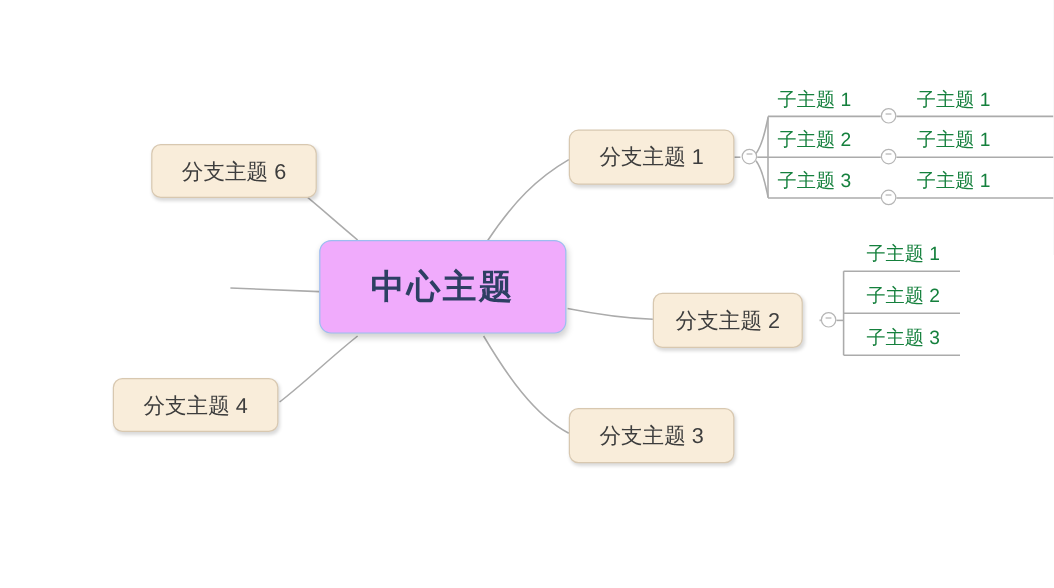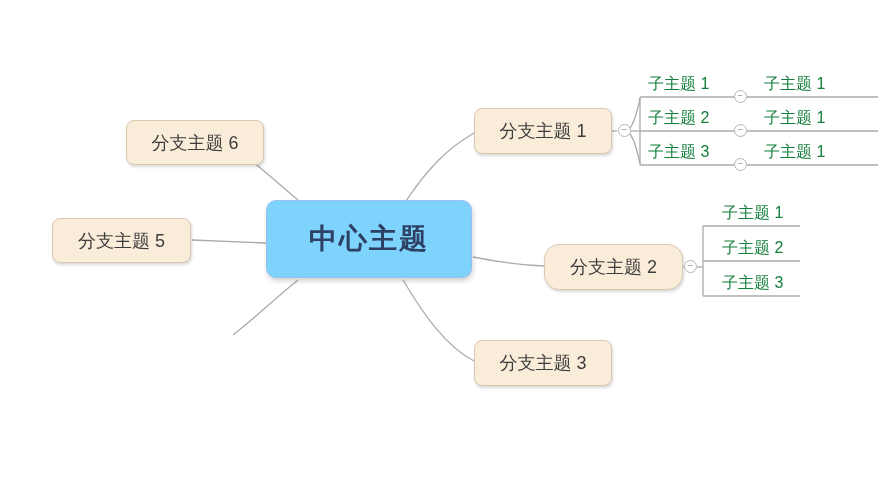--- a/index.html
+++ b/index.html
@@ -8,36 +8,36 @@
     width:878px;height:490px;
     background:#ffffff;
     overflow:hidden;
     font-family:"Liberation Sans", sans-serif;
   }
   svg.lines{position:absolute;left:0;top:0;width:878px;height:490px;}
   svg.lines path{stroke:#ababab;stroke-width:1.3;fill:none;}
 
   .central{
     position:absolute;left:266px;top:200px;width:206px;height:78px;
-    background:#7dd3fc;border:1px solid #9cbdf0;border-radius:10px;
+    background:#f0abfc;border:1px solid #9cbdf0;border-radius:10px;
     box-shadow:1px 3px 5px rgba(0,0,0,0.18);
     color:#2d3f63;font-size:28px;font-weight:bold;letter-spacing:2px;
     display:flex;align-items:center;justify-content:center;
     box-sizing:border-box;
   }
   .branch{
     position:absolute;width:138px;height:45px;
     background:#f9edda;border:1px solid #d8c8b0;border-radius:8px;
     box-shadow:1px 2px 3px rgba(0,0,0,0.15);
     color:#3d3d3d;font-size:18px;
     display:flex;align-items:center;justify-content:center;
     box-sizing:border-box;
   }
   .b1{left:474px;top:108px;width:138px;height:46px;}
-  .b2{left:544px;top:244px;width:139px;height:46px;border-radius:15px;}
+  .b2{left:544px;top:244px;width:125px;height:46px;}
   .b3{left:474px;top:340px;width:138px;height:46px;text-align:center;}
   .b4{left:94px;top:315px;}
   .b5{left:52px;top:218px;width:139px;}
   .b6{left:94px;top:120px;margin-left:32px;}
 
   .sub{
     position:absolute;height:26px;line-height:26px;
     color:#15803d;font-size:16px;white-space:nowrap;
   }
   .s1r1c1{left:648px;top:71px;}
@@ -94,21 +94,21 @@
     <path d="M 703 226 H 800"></path>
     <path d="M 703 261 H 800"></path>
     <path d="M 703 296 H 800"></path>
   </svg>
 
   <div class="central">中心主题</div>
 
   <div class="branch b1">分支主题 1</div>
   <div class="branch b2">分支主题 2</div>
   <div class="branch b3">分支主题 3</div>
-  <div class="branch b5">分支主题 5</div>
+  <div class="branch b4">分支主题 4</div>
   <div class="branch b6">分支主题 6</div>
 
   <div class="sub s1r1c1">子主题 1</div>
   <div class="sub s1r2c1">子主题 2</div>
   <div class="sub s1r3c1">子主题 3</div>
 
   <div class="sub s1r1c2">子主题 1</div>
   <div class="sub s1r2c2">子主题 1</div>
   <div class="sub s1r3c2">子主题 1</div>
 

